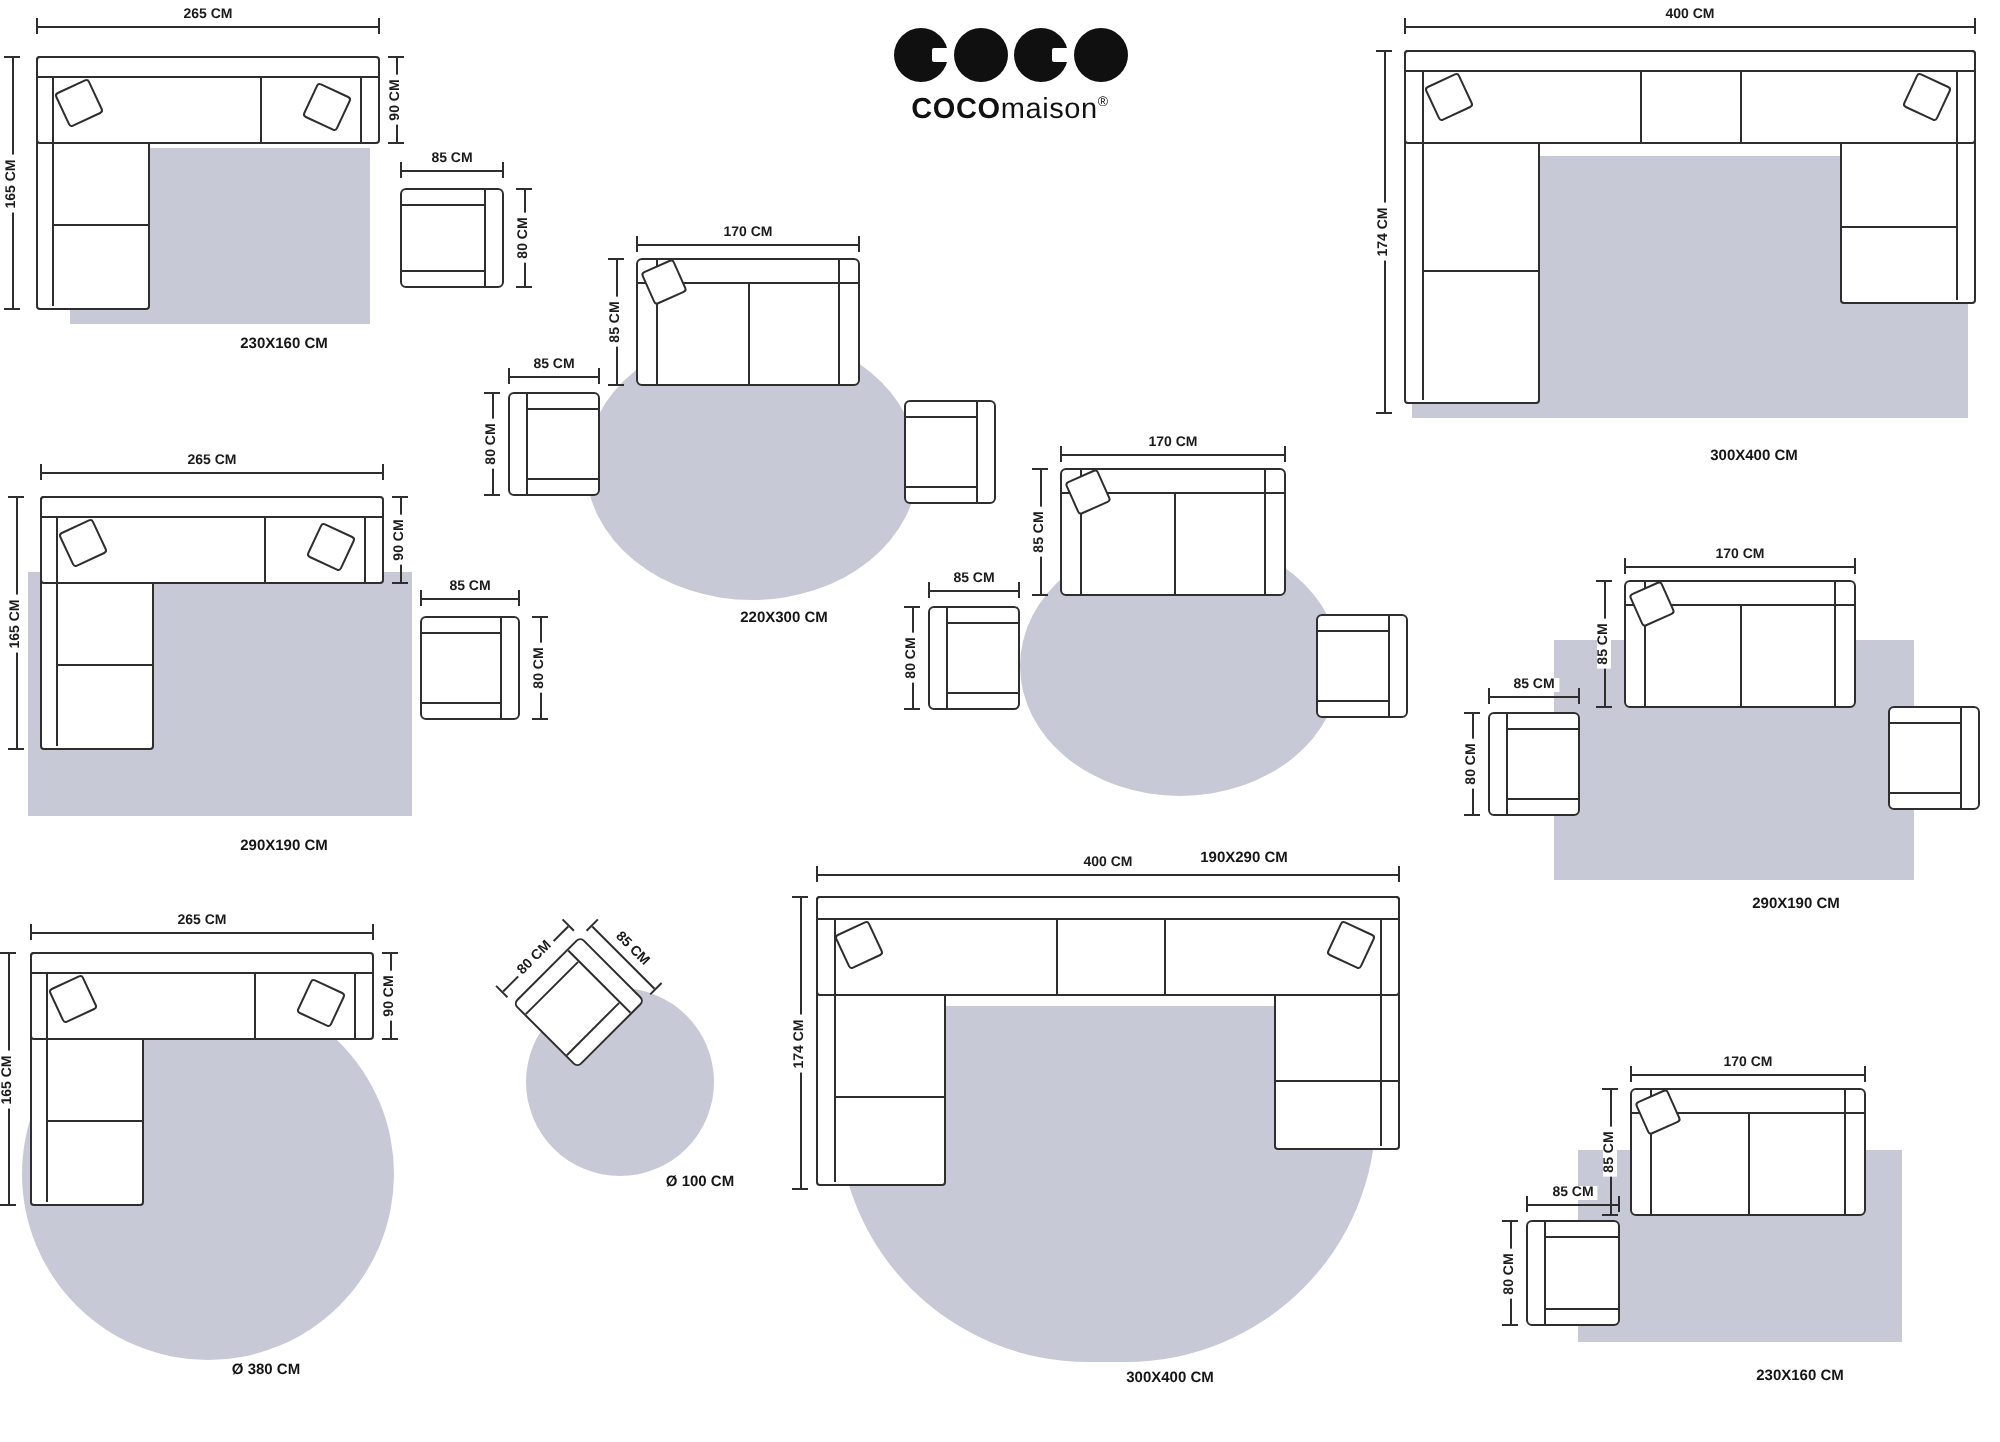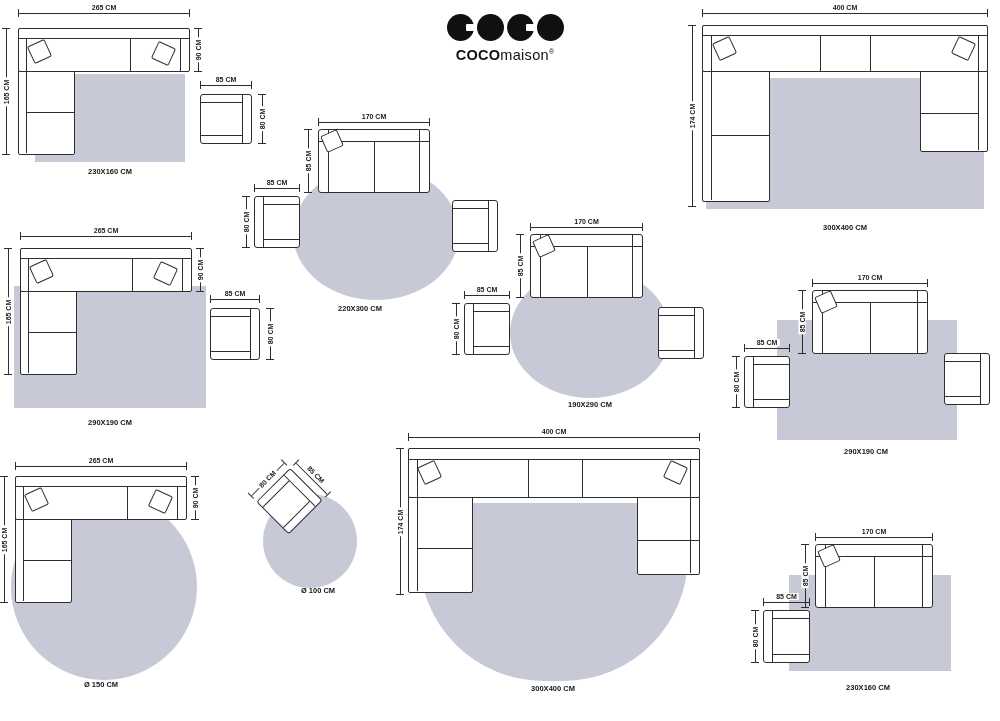--- a/index.html
+++ b/index.html
@@ -5,21 +5,21 @@
   * { margin:0; padding:0; box-sizing:border-box; }
   body { font-family:"Liberation Sans", sans-serif; background:#fff; color:#1b1b1b; }
   .canvas { position:relative; width:1000px; height:721px; background:#fff; overflow:hidden; }
   .scene { position:static; }
 
   
   .rug { position:absolute; background:#c7cad6; }
   .rug.oval, .rug.round { border-radius:50%; }
 
   
-  .caption { position:absolute; transform:translateX(-50%); font-size:7.5px; font-weight:700; white-space:nowrap; color:#161616; }
+  .caption { position:absolute; transform:translateX(-50%); font-size:7.5px; font-weight:700; white-space:nowrap; color:#161616;margin-left:32px; }
 
   
   .dim-h { position:absolute; height:8px; border-left:1px solid #2e2e2e; border-right:1px solid #2e2e2e; }
   .dim-h::before { content:""; position:absolute; left:0; right:0; top:3.5px; height:1px; background:#2e2e2e; }
   .dim-h .dlbl { position:absolute; left:50%; bottom:6px; transform:translateX(-50%); font-size:7px; font-weight:700; white-space:nowrap; background:#fff; padding:0 2px; }
   .dim-v { position:absolute; width:8px; border-top:1px solid #2e2e2e; border-bottom:1px solid #2e2e2e; }
   .dim-v::before { content:""; position:absolute; top:0; bottom:0; left:3.5px; width:1px; background:#2e2e2e; }
   .dim-v .dlbl { position:absolute; top:50%; left:50%; transform:translate(-50%,-50%) rotate(-90deg); font-size:7px; font-weight:700; white-space:nowrap; background:#fff; padding:0 2px; }
 
   
@@ -228,21 +228,21 @@
     <div class="chair face-right" style="left:464px;top:303px;width:46px;height:52px">
         <i class="cb"></i>
         <i class="ca1"></i>
         <i class="ca2"></i>
       </div>
     <div class="chair face-left" style="left:658px;top:307px;width:46px;height:52px">
         <i class="cb"></i>
         <i class="ca1"></i>
         <i class="ca2"></i>
       </div>
-    <div class="caption" style="left:590px;top:400px">190X290 CM</div>
+    <div class="caption" style="left:590px;top:424px">190X290 CM</div>
   </div>
 
   <div class="scene">
     <div class="rug" style="left:777px;top:320px;width:180px;height:120px"></div>
     <div class="dim-h" style="left:812px;top:279px;width:116px">
         <span class="dlbl">170 CM</span>
       </div>
     <div class="dim-v" style="left:798px;top:290px;height:64px">
         <span class="dlbl">85 CM</span>
       </div>
@@ -287,21 +287,21 @@
       <div class="part" style="left:0;top:0;width:57px;height:127px"></div>
       <div class="part" style="left:0;top:0;width:172px;height:44px"></div>
       <div class="hline" style="left:1px;top:10px;width:170px"></div>
       <div class="vline" style="left:8px;top:11px;height:114px"></div>
       <div class="vline" style="left:162px;top:11px;height:32px"></div>
       <div class="vline" style="left:112px;top:11px;height:32px"></div>
       <div class="hline" style="left:8px;top:84px;width:48px"></div>
       <div class="pillow" style="left:12px;top:14px;transform:rotate(-25deg)"></div>
       <div class="pillow" style="left:136px;top:16px;transform:rotate(25deg)"></div>
     </div>
-    <div class="caption" style="left:101px;top:680px">Ø 150 CM</div>
+    <div class="caption" style="left:101px;top:680px">Ø 380 CM</div>
   </div>
 
   <div class="scene">
     <div class="rug round" style="left:263px;top:494px;width:94px;height:94px"></div>
     <div class="group" style="left:257px;top:462px;width:62px;height:64px;transform:rotate(45deg)">
       <div class="dim-h" style="left:14px;top:0;width:46px">
           <span class="dlbl">85 CM</span>
         </div>
       <div class="dim-v" style="left:2px;top:12px;height:48px">
           <span class="dlbl">80 CM</span>

